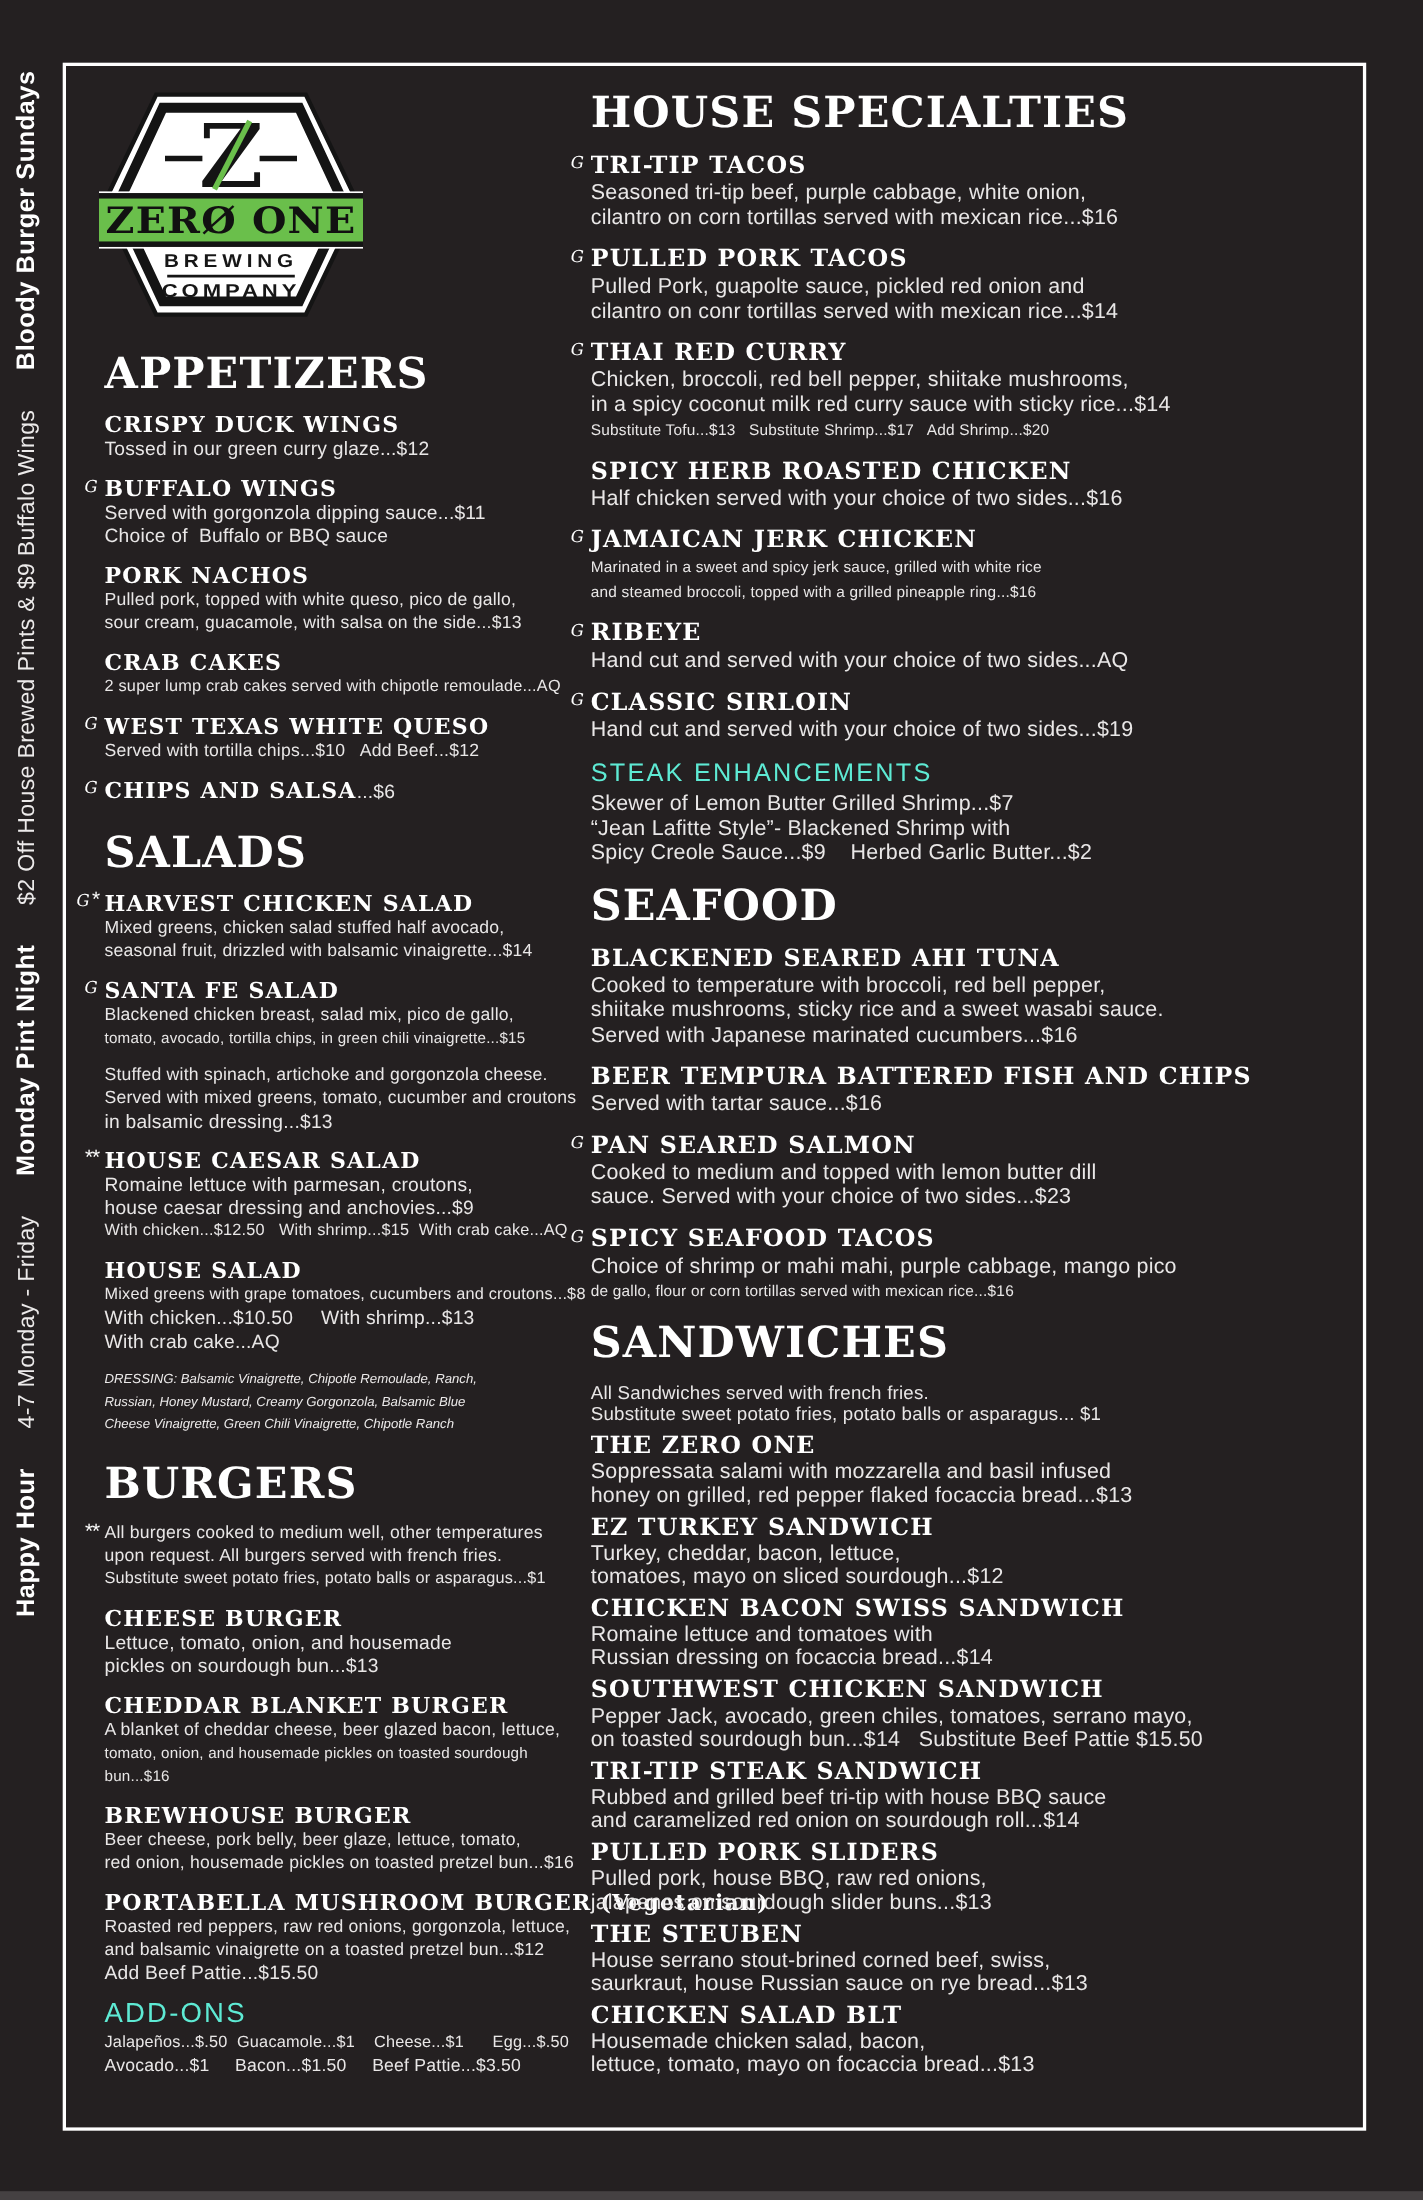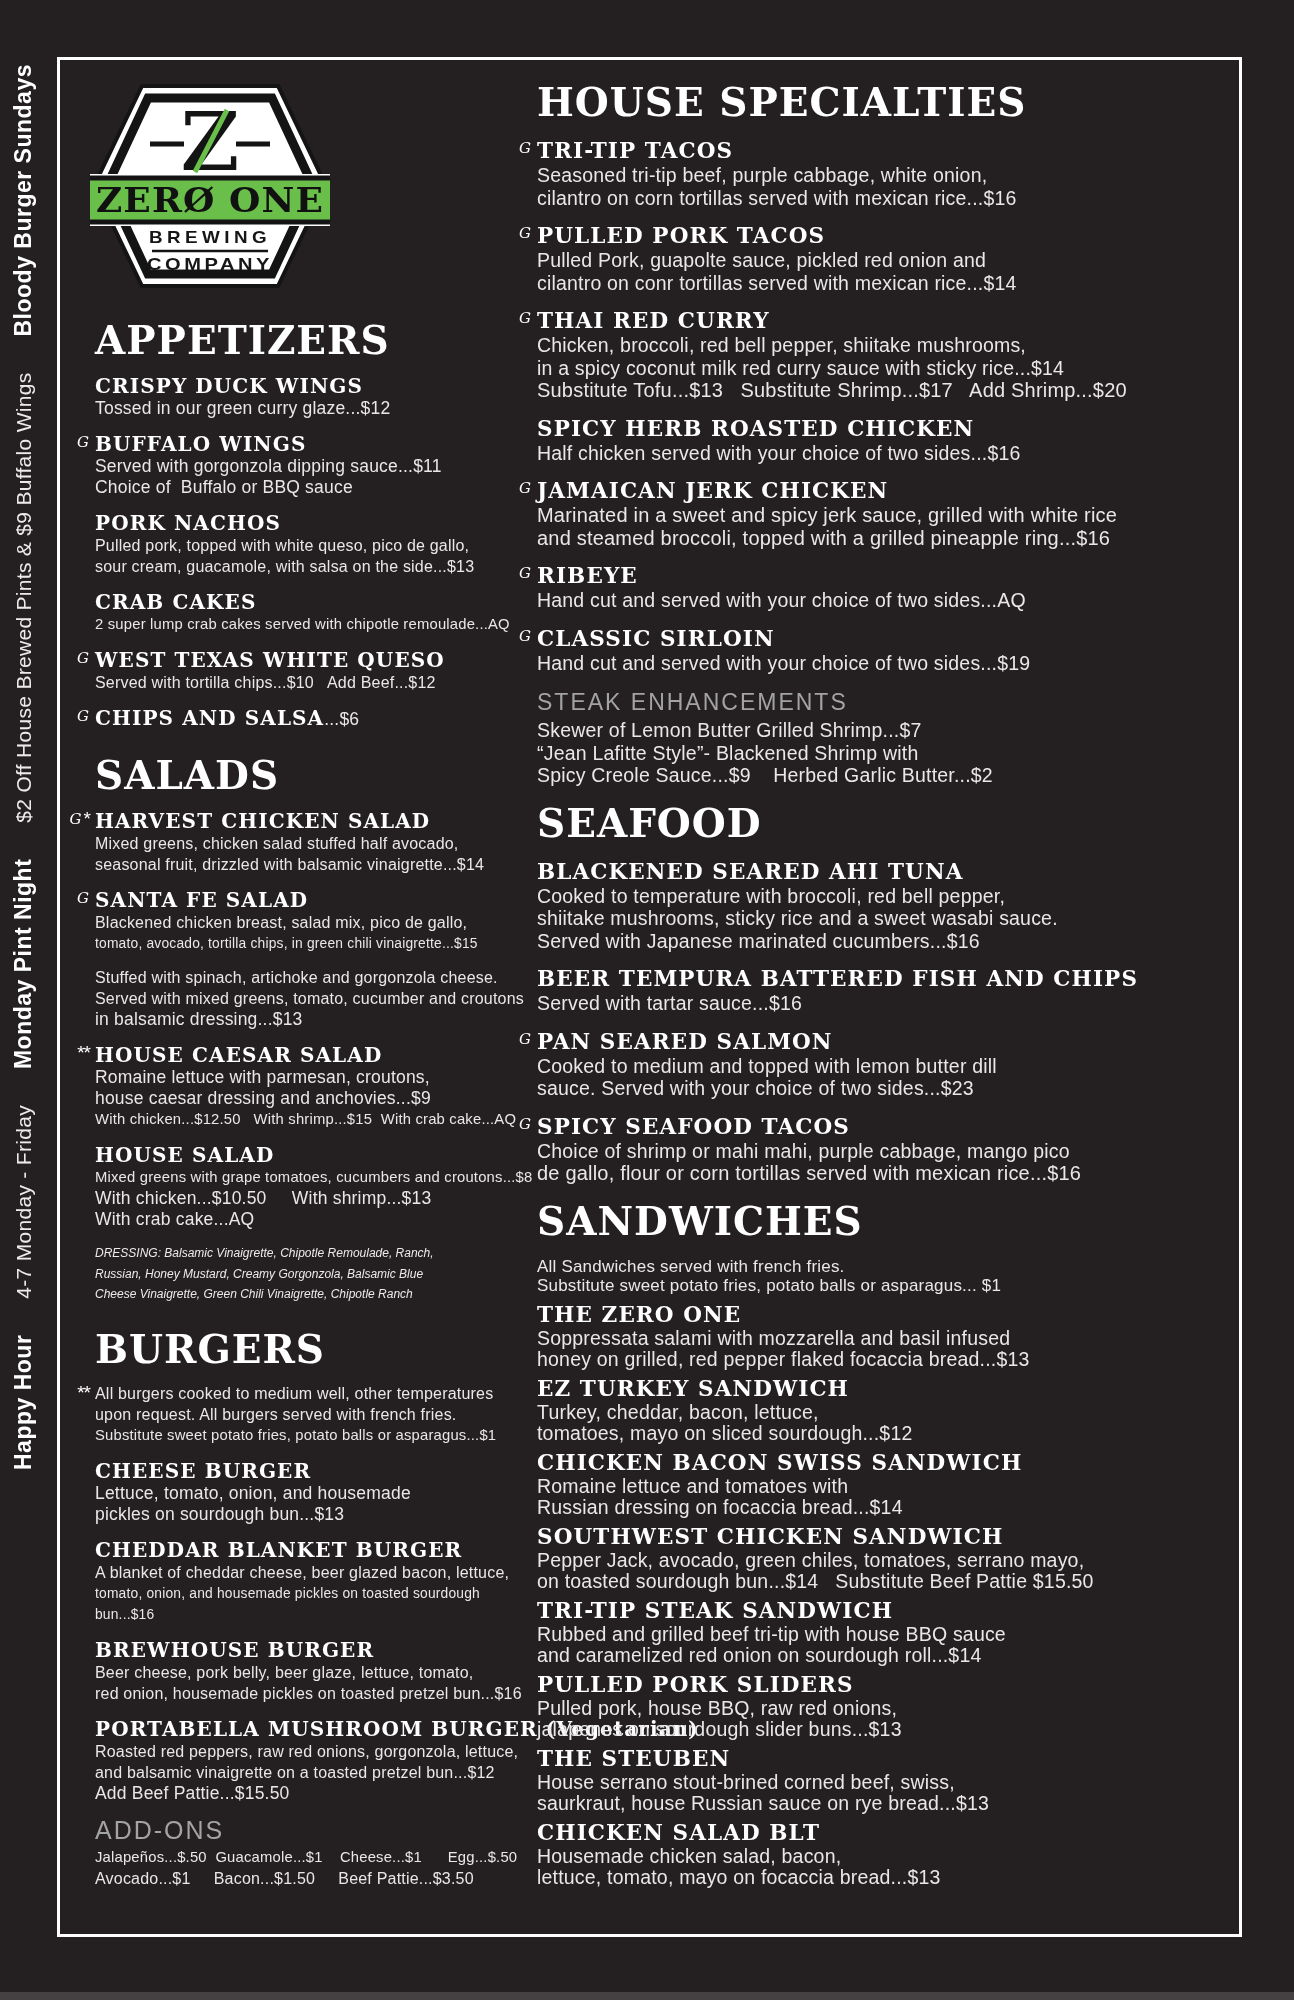--- a/index.html
+++ b/index.html
@@ -50,29 +50,29 @@
   .sfx { font-family:"Liberation Sans",sans-serif; font-weight:400;
          font-size:17.5px; letter-spacing:.2px; color:#e9e7e7; }
 
   .d { font-family:"Liberation Sans",sans-serif; color:#e9e7e7;
        white-space:pre-wrap; letter-spacing:.2px; }
   .col-left  .d { font-size:17.5px; line-height:21px; }
   .col-right .d { font-size:19.5px; line-height:22.5px; }
   .col-left  .d.m  { font-size:16px; }
   .col-left  .d.l  { font-size:14.8px; }
   .col-left  .d.xl { font-size:13.8px; }
-  .col-right .d.m  { font-size:20px; }
+  .col-right .d.m  { font-size:14px; }
   .sec-tight .d { line-height:21px; }
   .sec-tight .mi { margin-bottom:6px; }
   .note-sm .d { font-size:17px; line-height:19.5px; }
 
   .it { font-family:"Liberation Sans",sans-serif; font-style:italic;
         font-size:12px; line-height:20.5px; color:#eceaea; }
 
-  .sh { font-family:"Liberation Sans",sans-serif; font-weight:400; color:#a3a3a3;
+  .sh { font-family:"Liberation Sans",sans-serif; font-weight:400; color:#5eead4;
         letter-spacing:2px; }
   .col-left  .sh { font-size:25px; line-height:27px; margin-bottom:3px; }
   .col-right .sh { font-size:23px; line-height:28px; margin-bottom:3px; }
 
   .bottom-strip { position:absolute; left:0; bottom:0; width:100%; height:8px;
                   background:#454142; }
 </style>
 </head>
 <body>
 

